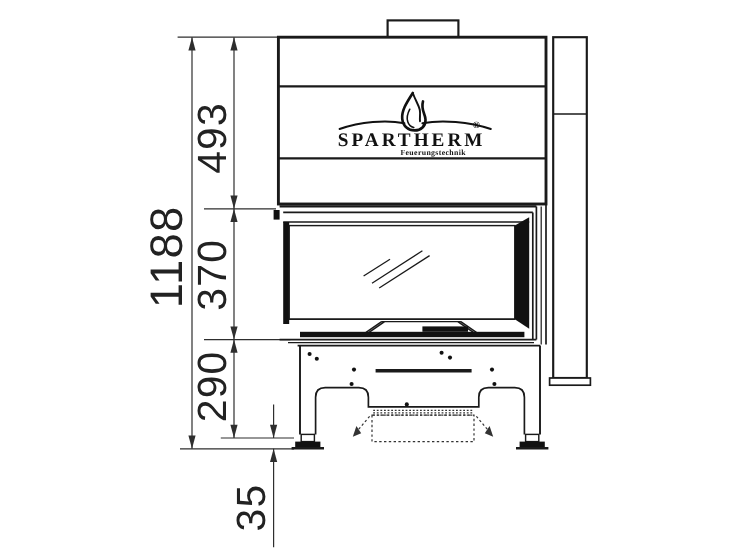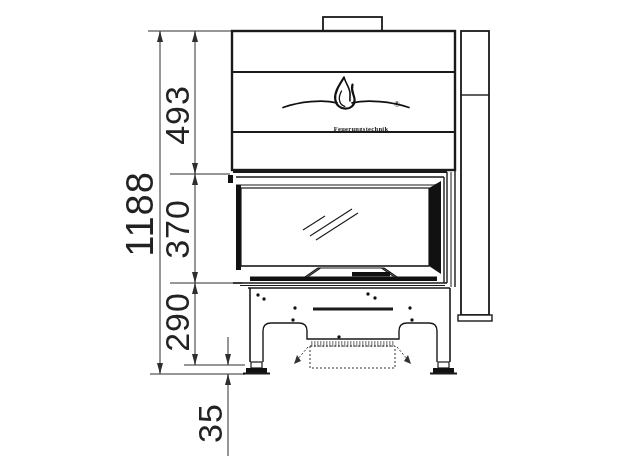--- a/index.html
+++ b/index.html
@@ -146,16 +146,17 @@
       <polygon points="411,364 404,361 408,355" fill="#333" stroke="none"></polygon>
     </g>
   </svg>
 
   <div class="dim dim-total">1188</div>
   <div class="dim dim-493">493</div>
   <div class="dim dim-370">370</div>
   <div class="dim dim-290">290</div>
   <div class="dim dim-35">35</div>
 
+  <div class="brand">SPARTHERM</div>
   <div class="reg">®</div>
   <div class="tagline">Feuerungstechnik</div>
 
 </div>
 
 </body></html>

